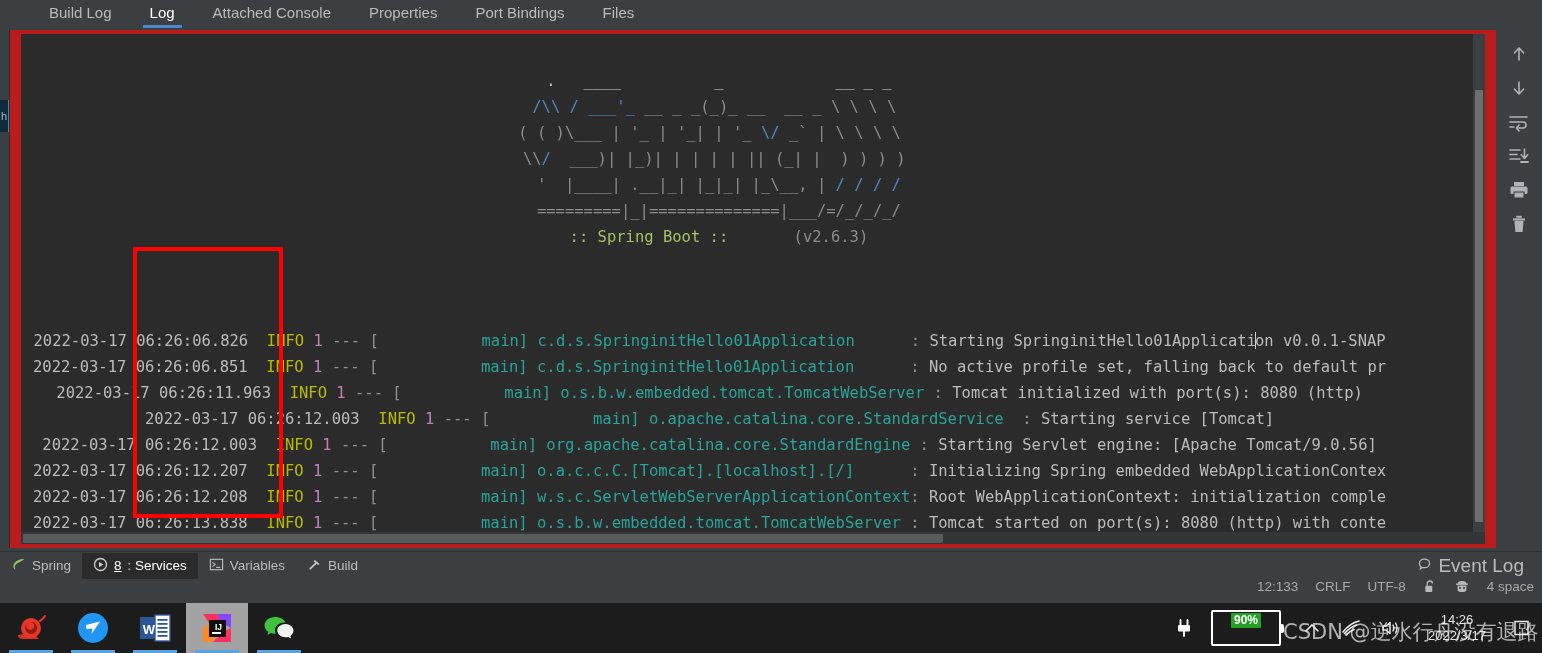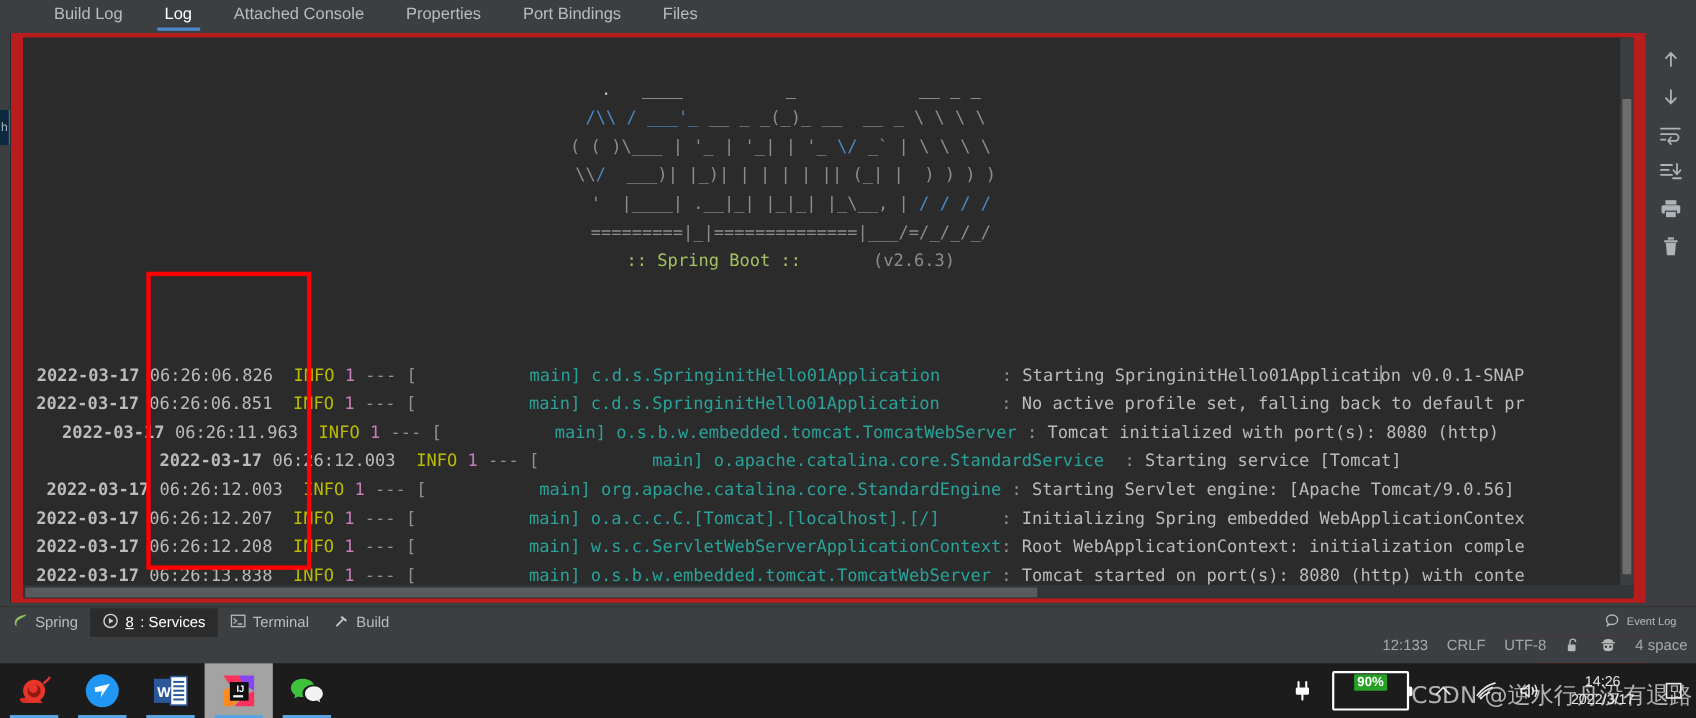--- a/index.html
+++ b/index.html
@@ -60,21 +60,21 @@
     font-size: 15.5px; line-height: 26px;
     white-space: pre;
     color: #a9b7c6;
   }
   .banner { color: #bbbbbb; }
   .b-blue  { color: #4a88c7; }
   .b-green { color: #a5c261; }
   .b-grey  { color: #8c8c8c; }
 
   .logline { white-space: pre; }
-  .c-date  { color: #bbbbbb; font-weight: bold; }
+  .c-date  { color: #bbbbbb; }
   .c-time  { color: #bbbbbb; }
   .c-info  { color: #bbbb00; }
   .c-pid   { color: #c77dbb; }
   .c-dash  { color: #909090; }
   .c-thread{ color: #29a39a; }
   .c-logger{ color: #29a39a; }
   .c-colon { color: #909090; }
   .c-msg   { color: #bbbbbb; }
 
   
@@ -128,21 +128,21 @@
   .tw-item {
     display: flex; align-items: center; gap: 6px;
     height: 26px; padding: 0 11px;
     font-size: 13.5px; color: #bbbbbb; white-space: nowrap; cursor: default;
   }
   .tw-item.active { background: #2b2b2b; color: #ffffff; }
   .tw-item .u { text-decoration: underline; }
   .tw-spacer { flex: 1; }
   .tw-right {
     display:flex; align-items:center; gap:6px;
-    padding-right: 18px; font-size: 10px; color:#bbbbbb;
+    padding-right: 18px; font-size: 19px; color:#bbbbbb;
   }
 
   
   .statusbar {
     position: absolute; left: 0; top: 579px; width: 1542px; height: 24px;
     background: #3c3f41;
     display: flex; justify-content: flex-end;
     gap: 17px; padding-right: 8px;
     font-size: 13.5px; color: #a8a8a8;
   }
@@ -291,21 +291,21 @@
         <span>: Services</span>
     </div>
     <div class="tw-item">
       <span>
         <svg width="15" height="15" viewBox="0 0 16 16">
             <rect x="1.5" y="2.5" width="13" height="11" fill="none" stroke="#b5b5b5" stroke-width="1.3"></rect>
             <path d="M4 6 L6.5 8 L4 10" stroke="#b5b5b5" stroke-width="1.3" fill="none" stroke-linecap="round"></path>
             <path d="M8 11 H11.5" stroke="#b5b5b5" stroke-width="1.3" stroke-linecap="round"></path>
           </svg>
       </span>
-      <span>Terminal</span>
+      <span>Variables</span>
     </div>
     <div class="tw-item">
       <span>
         <svg width="15" height="15" viewBox="0 0 16 16">
             <path d="M3.5 12.5 L9 7" stroke="#c6c6c6" stroke-width="1.8" stroke-linecap="round"></path>
             <path d="M8.4 3.2 L13.4 7.4 L11.8 8.6 L7 4.6 Z" fill="#c6c6c6"></path>
           </svg>
       </span>
       <span>Build</span>
     </div>

